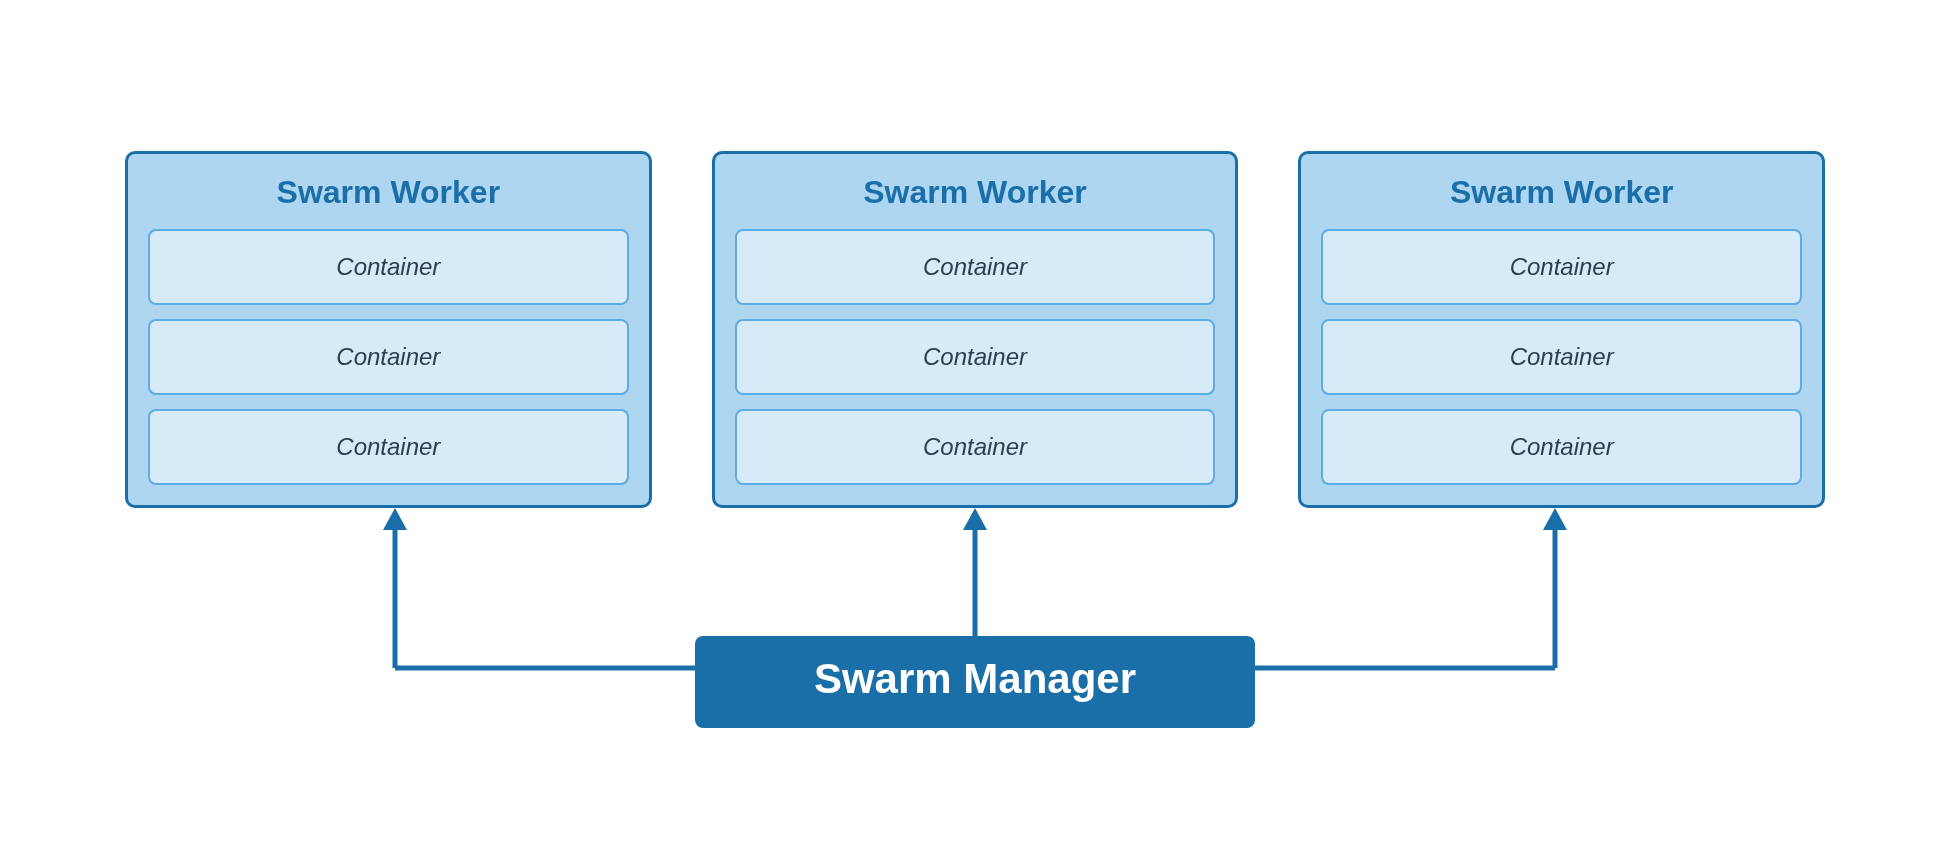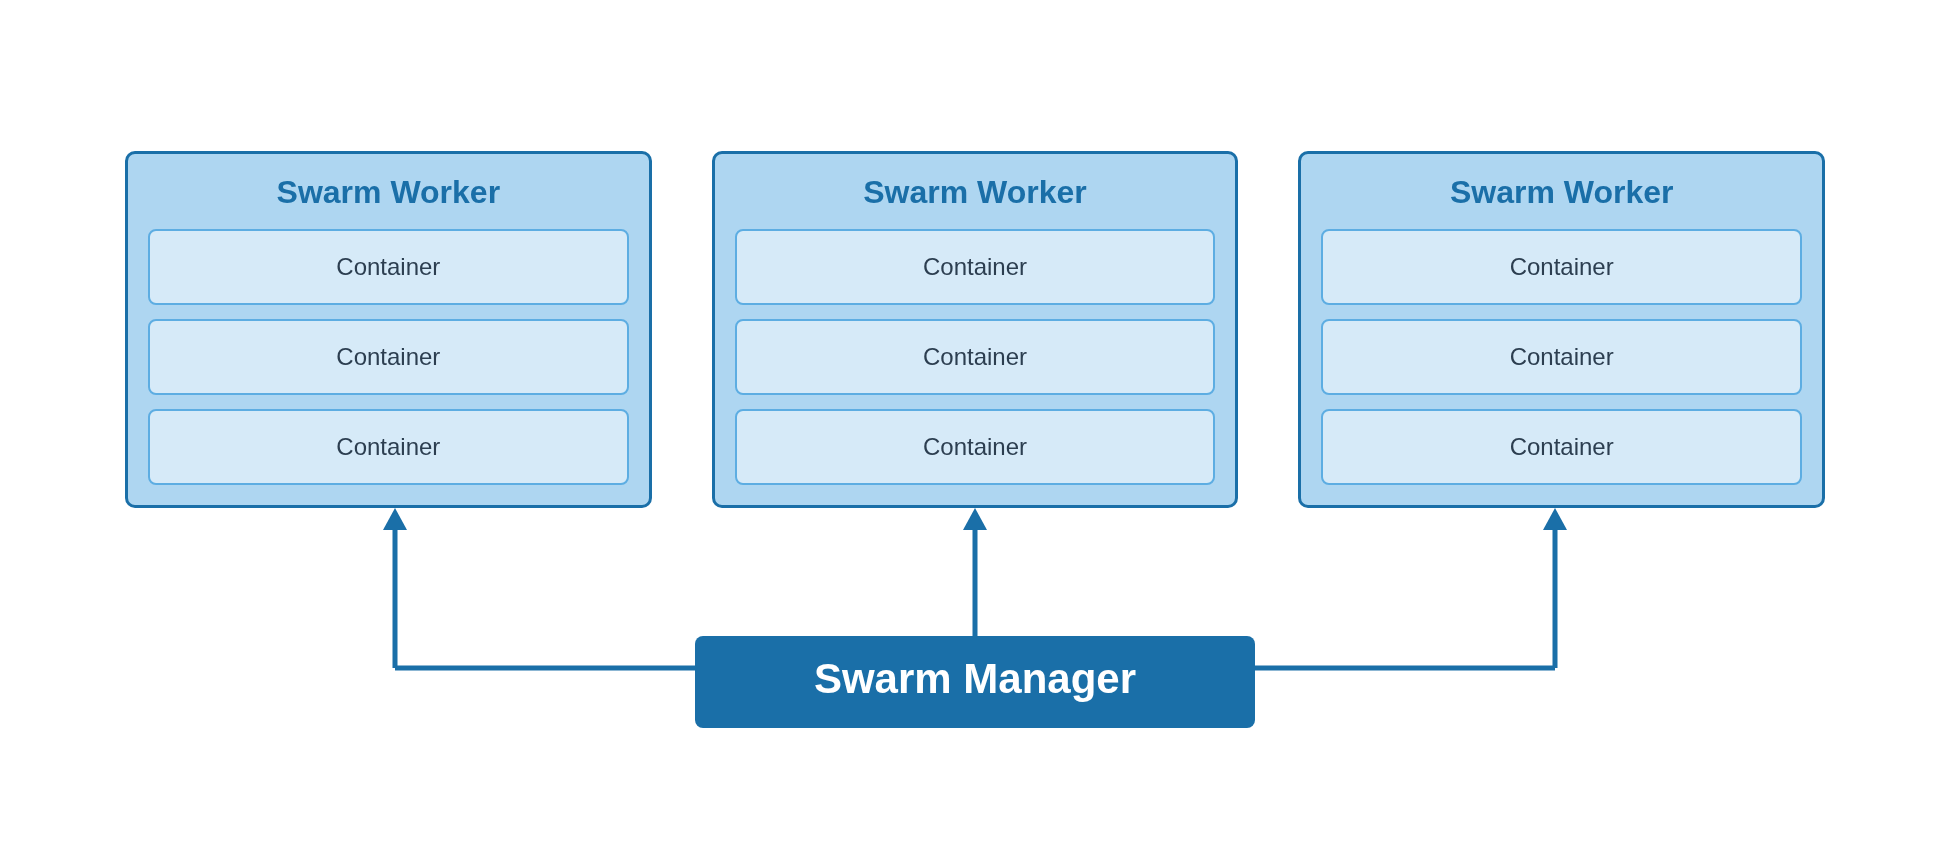--- a/index.html
+++ b/index.html
@@ -62,20 +62,21 @@
     }
 
     .container-box {
       background: #d6eaf8;
       border: 2px solid #5dade2;
       border-radius: 8px;
       padding: 22px 10px;
       text-align: center;
       font-size: 24px;
       color: #2c3e50;
+      font-style: italic;
     }
   </style>
 </head>
 <body>
 
 <div class="diagram-container">
 
   <div class="workers-row">
 
     <div class="swarm-worker">

